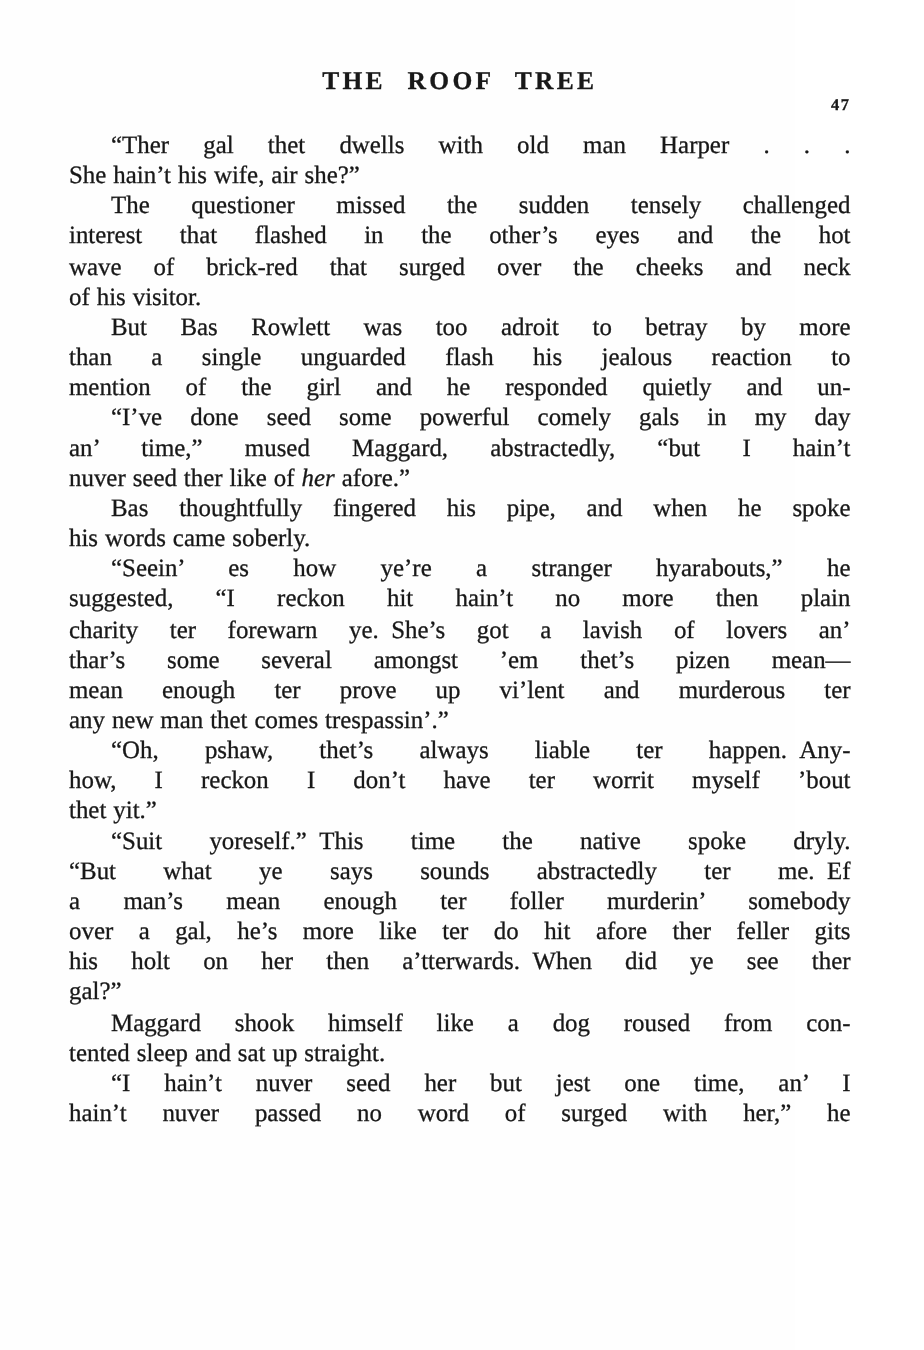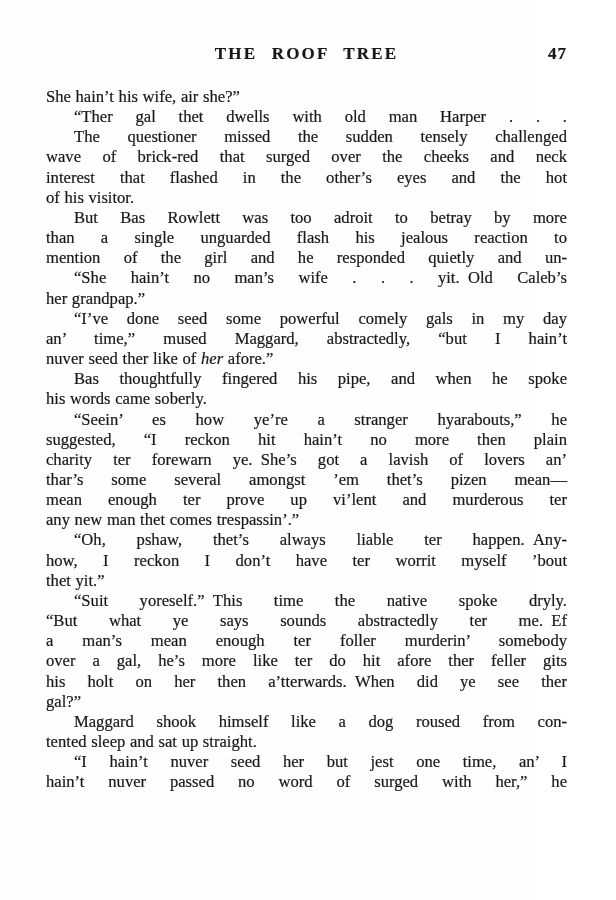--- a/index.html
+++ b/index.html
@@ -25,22 +25,22 @@
     margin: 0;
     text-align: center;
     font-size: 17px;
     line-height: 20px;
     font-weight: 700;
     letter-spacing: 2.2px;
     word-spacing: 8px;
   }
   .page-number {
     position: absolute;
-    right: 0; top: 0;
-    font-size: 17px;
+    right: 0; top: 16px;
+    font-size: 11px;
     line-height: 20px;
     font-weight: 700;
     letter-spacing: 1px;
   }
   .text-block {
     position: absolute;
     left: 46px; top: 87px;
     width: 521px;
     font-size: 16.6px;
     line-height: 20.15px;
@@ -58,37 +58,33 @@
 </head>
 <body>
 
 <div class="page">
   <div class="running-header">
     <h1 class="title">THE ROOF TREE</h1>
     <span class="page-number">47</span>
   </div>
   <main class="text-block">
       <div class="paragraph">
+        <div class="line first"><span>“Ther gal thet dwells with old man Harper . . .</span></div>
         <div class="line last"><span>She hain’t his wife, air she?”</span></div>
-        <div class="line first"><span>“Ther gal thet dwells with old man Harper . . .</span></div>
       </div>
       <div class="paragraph">
         <div class="line first"><span>The questioner missed the sudden tensely challenged</span></div>
+        <div class="line"><span>interest that flashed in the other’s eyes and the hot</span></div>
         <div class="line"><span>wave of brick-red that surged over the cheeks and neck</span></div>
-        <div class="line"><span>interest that flashed in the other’s eyes and the hot</span></div>
         <div class="line last"><span>of his visitor.</span></div>
       </div>
       <div class="paragraph">
         <div class="line first"><span>But Bas Rowlett was too adroit to betray by more</span></div>
         <div class="line"><span>than a single unguarded flash his jealous reaction to</span></div>
         <div class="line"><span>mention of the girl and he responded quietly and un-</span></div>
-      </div>
-      <div class="paragraph">
-        <div class="line first"><span>“She hain’t no man’s wife . . . yit. Old Caleb’s</span></div>
-        <div class="line last"><span>her grandpap.”</span></div>
       </div>
       <div class="paragraph">
         <div class="line first"><span>“I’ve done seed some powerful comely gals in my day</span></div>
         <div class="line"><span>an’ time,” mused Maggard, abstractedly, “but I hain’t</span></div>
         <div class="line last"><span>nuver seed ther like of </span><i>her</i><span> afore.”</span></div>
       </div>
       <div class="paragraph">
         <div class="line first"><span>Bas thoughtfully fingered his pipe, and when he spoke</span></div>
         <div class="line last"><span>his words came soberly.</span></div>
       </div>

